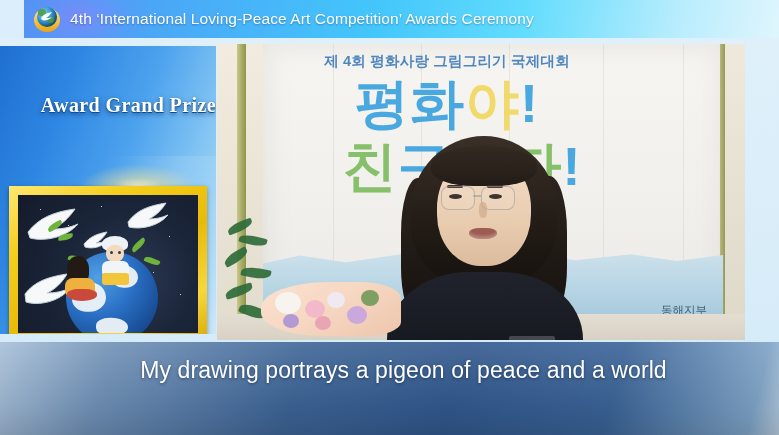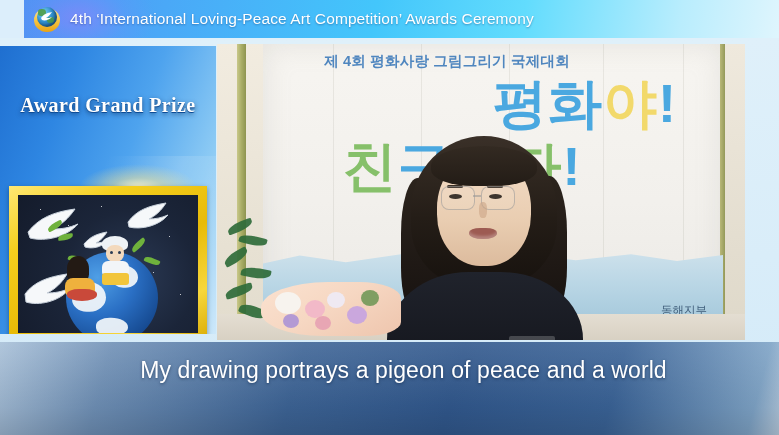--- a/index.html
+++ b/index.html
@@ -29,21 +29,21 @@
 
   
   #page-bg{position:absolute;left:0;top:38px;width:779px;height:397px;
     background:linear-gradient(180deg,#dff0fa 0%,#d9edf9 55%,#d3eaf8 100%);}
 
   
   #award-panel{position:absolute;left:0;top:46px;width:216px;height:288px;overflow:hidden;
     background:linear-gradient(110deg,#1f6fd0 0%,#2e86e2 25%,#4ea3ee 52%,#8ccaf4 78%,#cde8fa 100%);}
   #award-panel .panel-sheen{position:absolute;left:-30px;top:110px;width:300px;height:200px;
     background:linear-gradient(115deg,rgba(255,255,255,0) 35%,rgba(255,255,255,.13) 55%,rgba(255,255,255,0) 75%);}
-  #award-title{position:absolute;left:0;top:48px;width:216px;text-align:center;color:#fff;
+  #award-title{position:absolute;left:0;top:48px;width:216px;text-align:right;color:#fff;
     font-family:"Liberation Serif",serif;font-weight:700;font-size:20px;letter-spacing:.4px;
     text-shadow:0 1px 0 #0d4c96,0 2px 5px rgba(5,40,90,.75);}
   #frame-glow{position:absolute;left:78px;top:118px;width:120px;height:48px;
     background:radial-gradient(ellipse at center,rgba(255,245,200,.95) 0%,rgba(255,230,140,.45) 30%,rgba(255,225,120,0) 70%);}
 
   #artwork-frame{position:absolute;left:9px;top:140px;width:198px;height:156px;
     background:linear-gradient(150deg,#ffe873 0%,#f5cf1e 25%,#e8bb08 55%,#f7d73c 80%,#d9ab05 100%);
     padding:9px;box-sizing:border-box;box-shadow:0 2px 5px rgba(0,0,0,.35);}
   #artwork{position:relative;width:100%;height:100%;overflow:hidden;
     background:radial-gradient(circle at 62% 60%,#2b3a55 0%,#1b2539 48%,#141b2b 100%);}
@@ -63,21 +63,21 @@
   #wall-left{position:absolute;left:0;top:0;width:46px;height:296px;background:linear-gradient(180deg,#f2ece0,#e2dccd);}
   #wall-strip{position:absolute;left:20px;top:0;width:9px;height:296px;background:linear-gradient(90deg,#c9c88a,#a9ad66,#8e9450);}
   #wall-right{position:absolute;left:500px;top:0;width:28px;height:296px;background:linear-gradient(180deg,#efe9dd,#ded8c9);}
   #banner{position:absolute;left:46px;top:0;width:460px;height:270px;
     background:linear-gradient(180deg,#f7f5f1 0%,#f2f0ec 58%,#eceae6 100%);
     box-shadow:inset 0 0 28px rgba(160,160,150,.22);}
   .fold{position:absolute;top:0;width:1px;height:270px;background:rgba(120,120,110,.12);}
   #banner-pole{position:absolute;left:503px;top:0;width:5px;height:276px;background:linear-gradient(90deg,#b9b878,#94995a);}
   #banner-title{position:absolute;left:0;top:8px;width:460px;text-align:center;color:#4f86bf;
     font-size:14.5px;font-weight:700;letter-spacing:.2px;}
-  #banner-big1{position:absolute;left:0;top:32px;width:460px;text-align:right;
+  #banner-big1{position:absolute;left:0;top:32px;width:460px;text-align:center;
     font-size:54px;font-weight:800;letter-spacing:1px;color:#4aa8e0;line-height:1;}
   #banner-big1 .y{color:#f2d96b;}
   #banner-big2{position:absolute;left:30px;top:95px;width:430px;text-align:center;
     font-size:54px;font-weight:800;letter-spacing:1px;color:#4aa8e0;line-height:1;}
   #banner-big2 .g{color:#86c06a;}
   #banner-big2 .y{color:#f2d96b;}
   #wave{position:absolute;left:46px;top:205px;width:460px;height:66px;
     background:linear-gradient(180deg,#cfe2ec 0%,#b9d6e5 55%,#a9cbdd 100%);
     clip-path:polygon(0 22%,8% 10%,18% 20%,30% 8%,42% 18%,55% 6%,68% 17%,80% 8%,90% 18%,100% 9%,100% 100%,0 100%);}
   #info-left{position:absolute;left:62px;top:258px;color:#3f5d79;font-size:11.5px;line-height:17px;}

